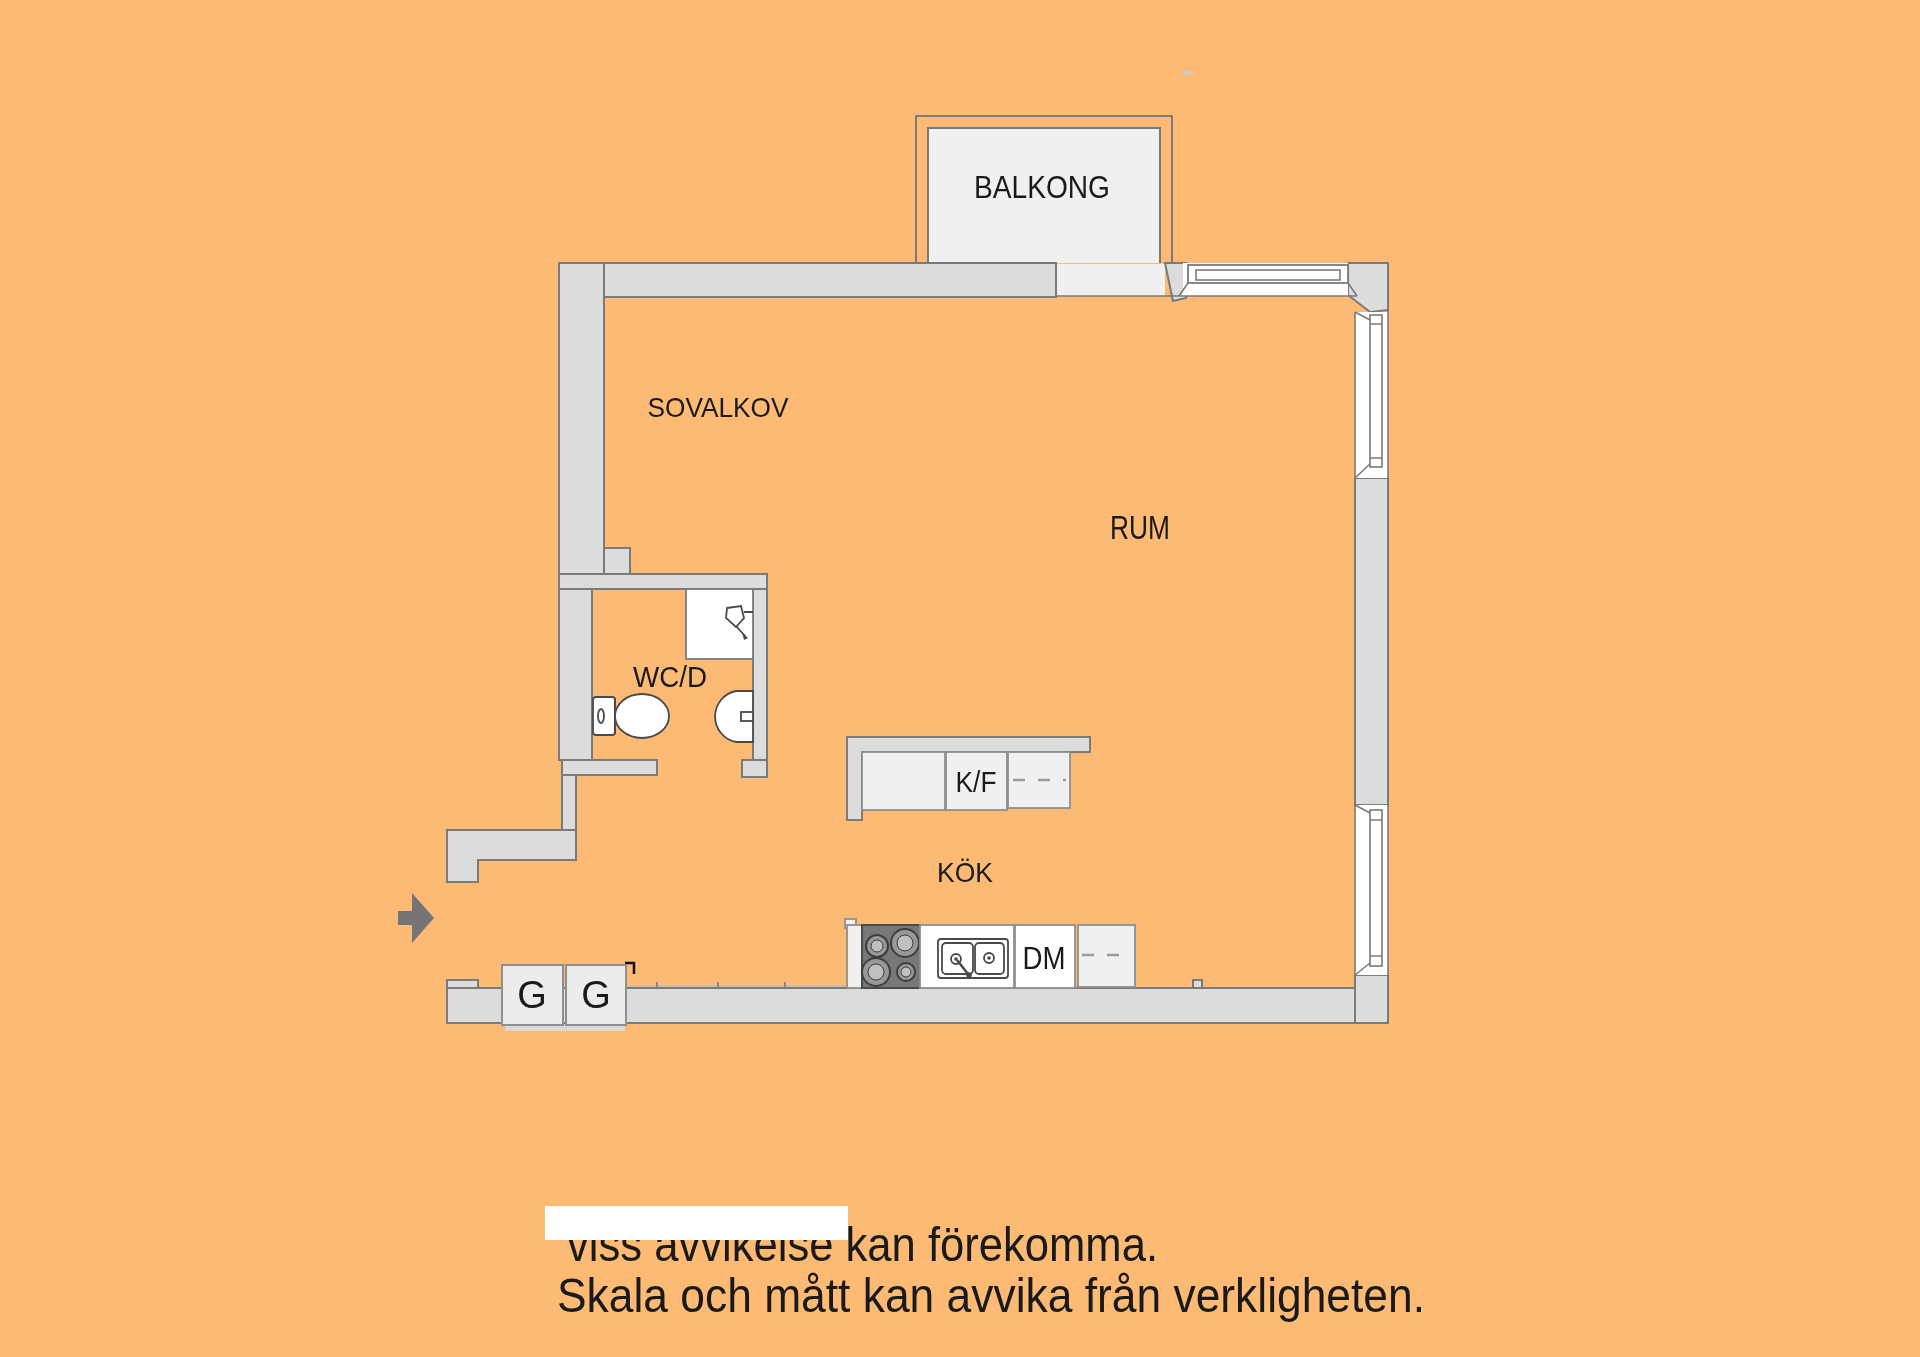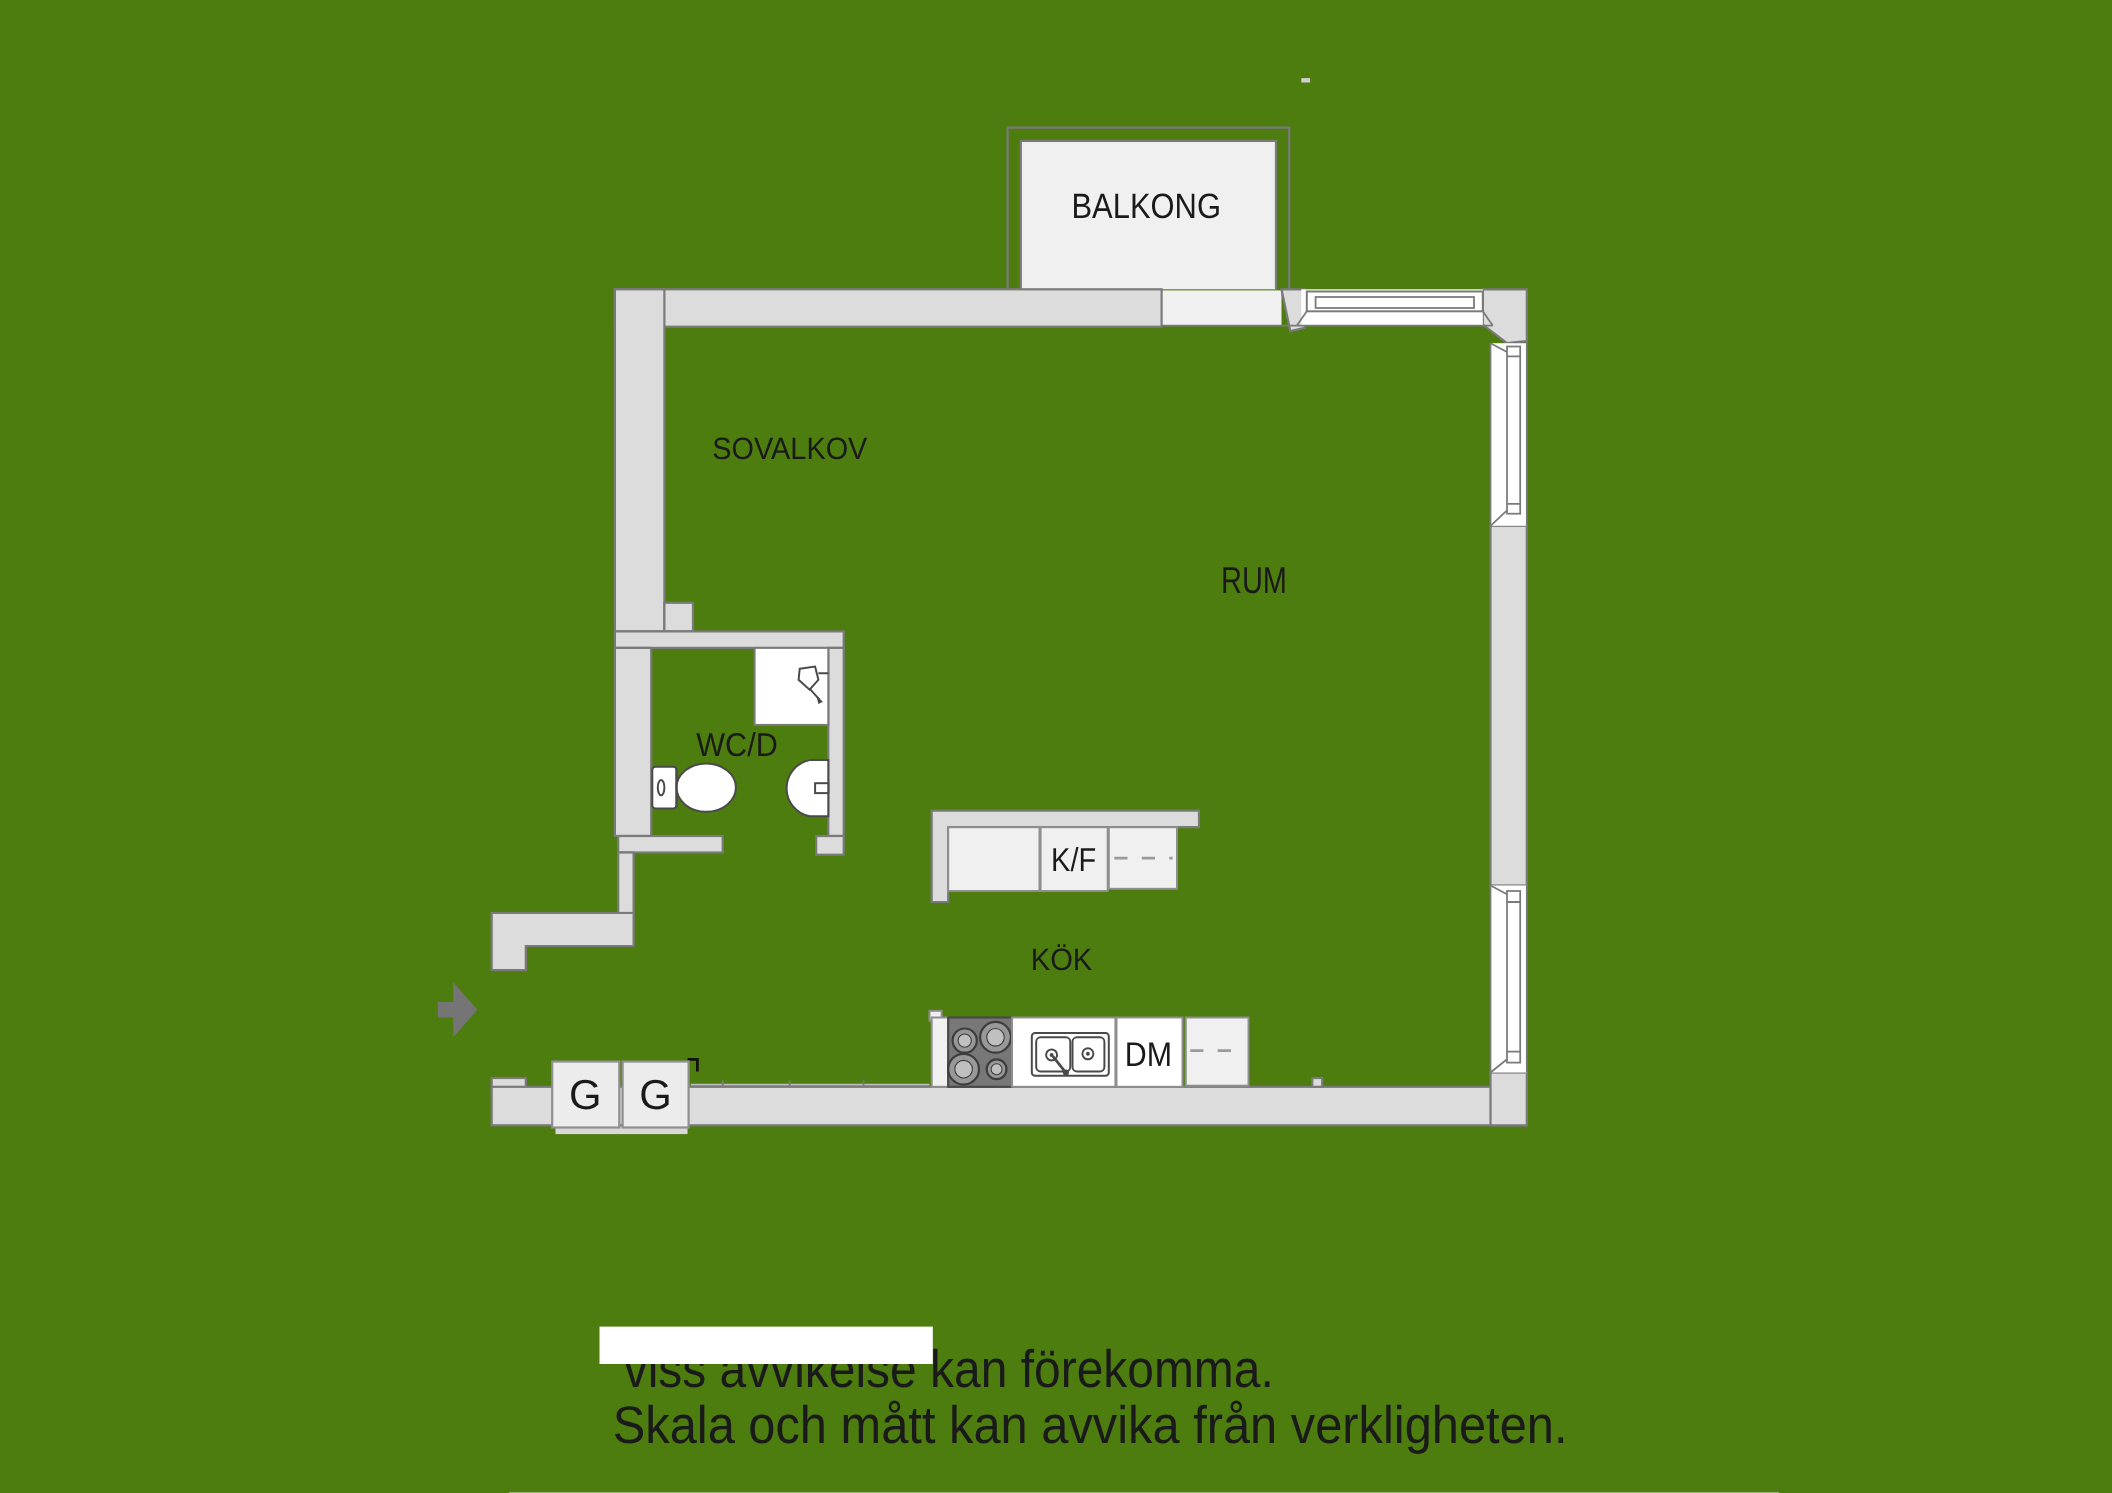--- a/index.html
+++ b/index.html
@@ -1,17 +1,17 @@
 <!DOCTYPE html>
 <html style="--wall_fill: #dcdcdc; --wall_stroke: #7a7a7a; --balcony_fill: #f0f0f0; --unit_fill: #f0f0f0; --unit_stroke: #8f8f8f; --fixture_stroke: #4a4a4a; --stove_fill: #787878; --stove_stroke: #4a4a4a; --burner_ring: #989898; --burner_inner: #c0c0c0; --dash_color: #9a9a9a; --arrow_fill: #757575; --shadow: #d9d9d9; --counter_line: #bdbdbd; --text_color: #1a1a1a;"><head>
 <meta charset="utf-8">
 <style>
   html,body { margin:0; padding:0; background:#ffffff; }
   #stage {
-    position:relative; width:1920px; height:1357px; background:#4d7c0f;
+    position:relative; width:1920px; height:1357px; background:#fdba74;
     font-family:"Liberation Sans", sans-serif; overflow:hidden;
   }
   svg { display:block; }
   .wall   { fill:var(--wall_fill); stroke:var(--wall_stroke); stroke-width:2; stroke-linejoin:miter; }
   .frame  { fill:none; stroke:var(--wall_stroke); stroke-width:2; }
   .balc   { fill:var(--balcony_fill); stroke:none; }
   .whitebg{ fill:#ffffff; stroke:none; }
   .unit   { fill:var(--unit_fill); stroke:var(--unit_stroke); stroke-width:1.8; }
   .unitw  { fill:#ffffff; stroke:var(--unit_stroke); stroke-width:1.8; }
   .fx     { fill:#ffffff; stroke:var(--fixture_stroke); stroke-width:1.8; }

